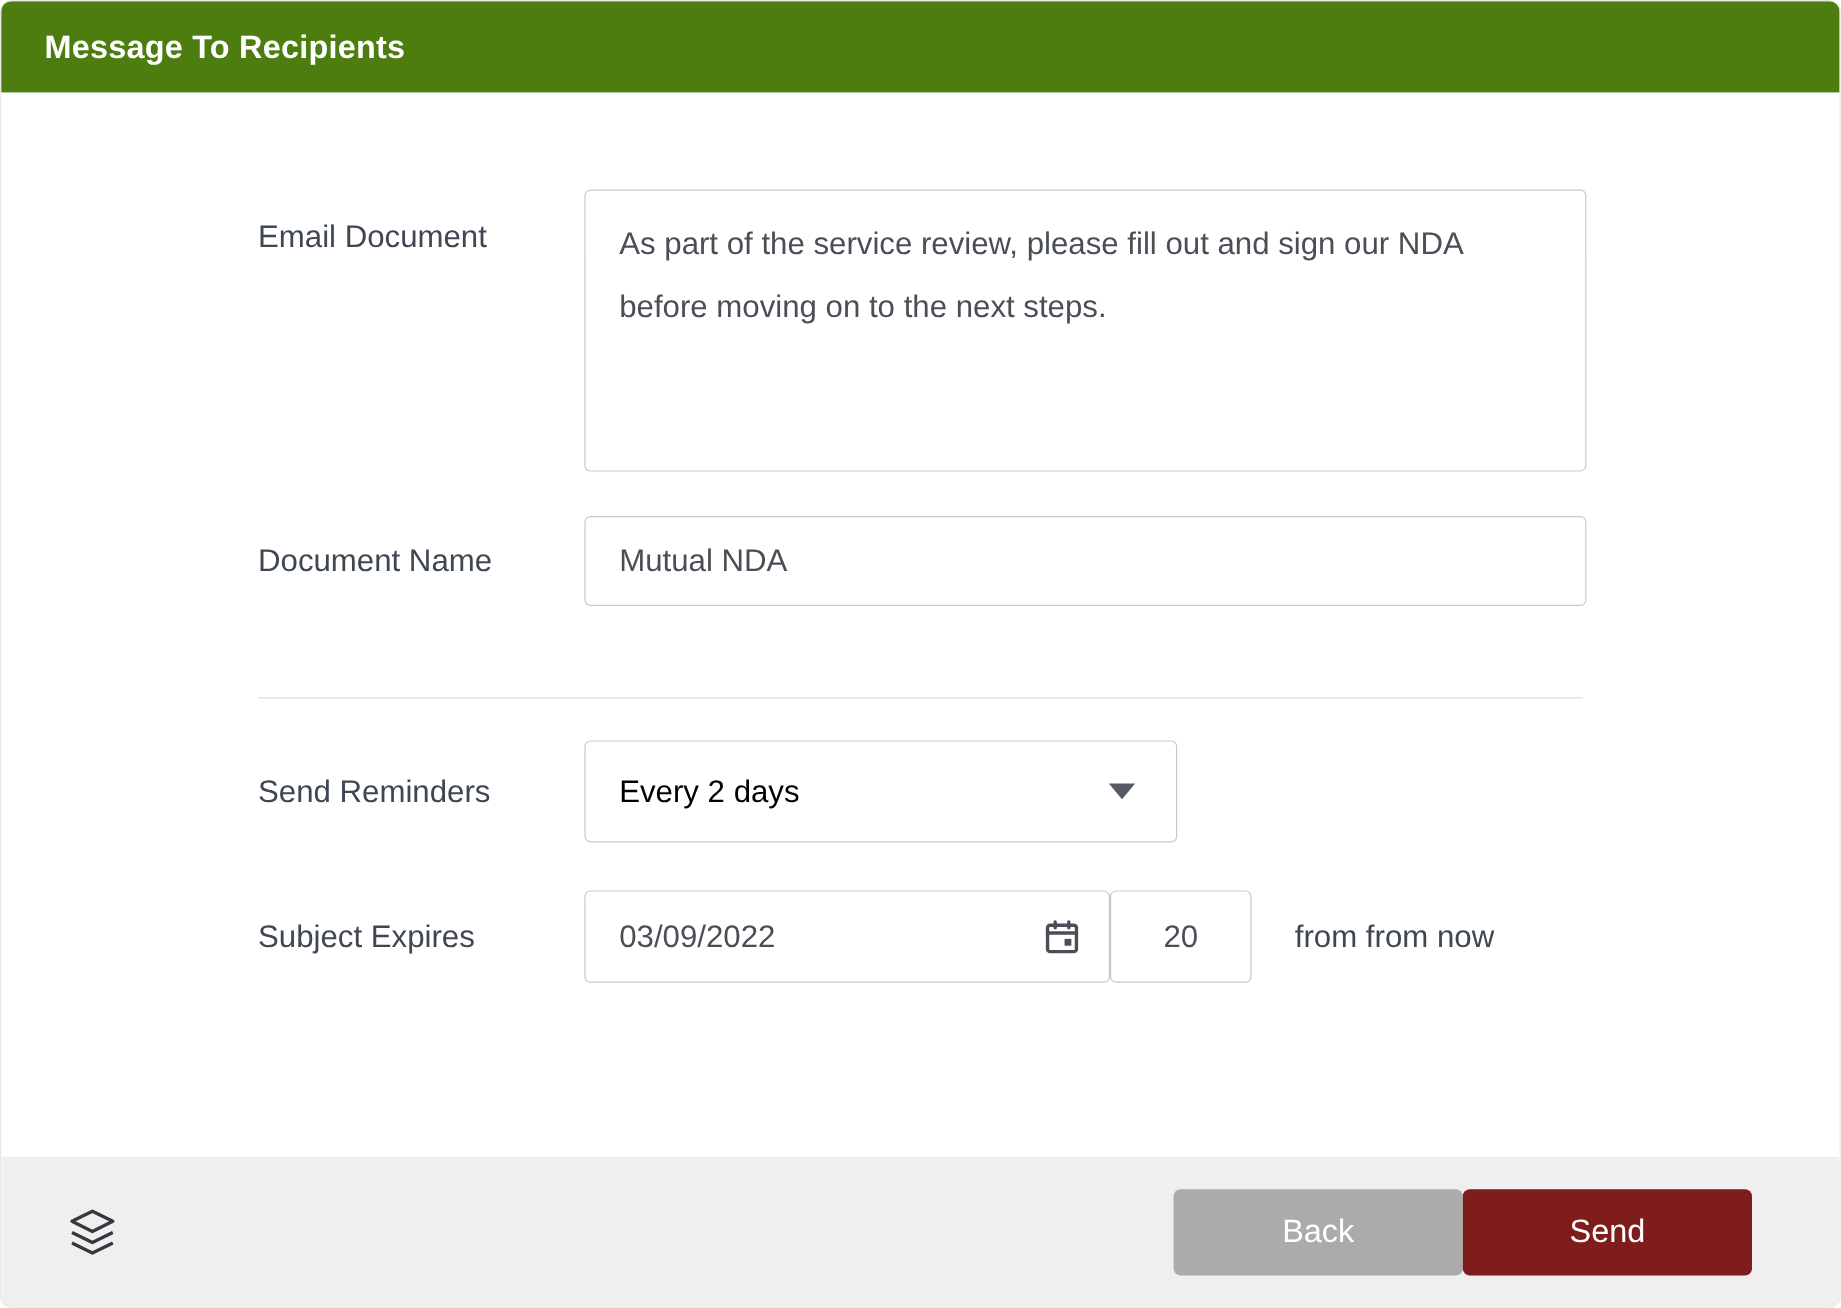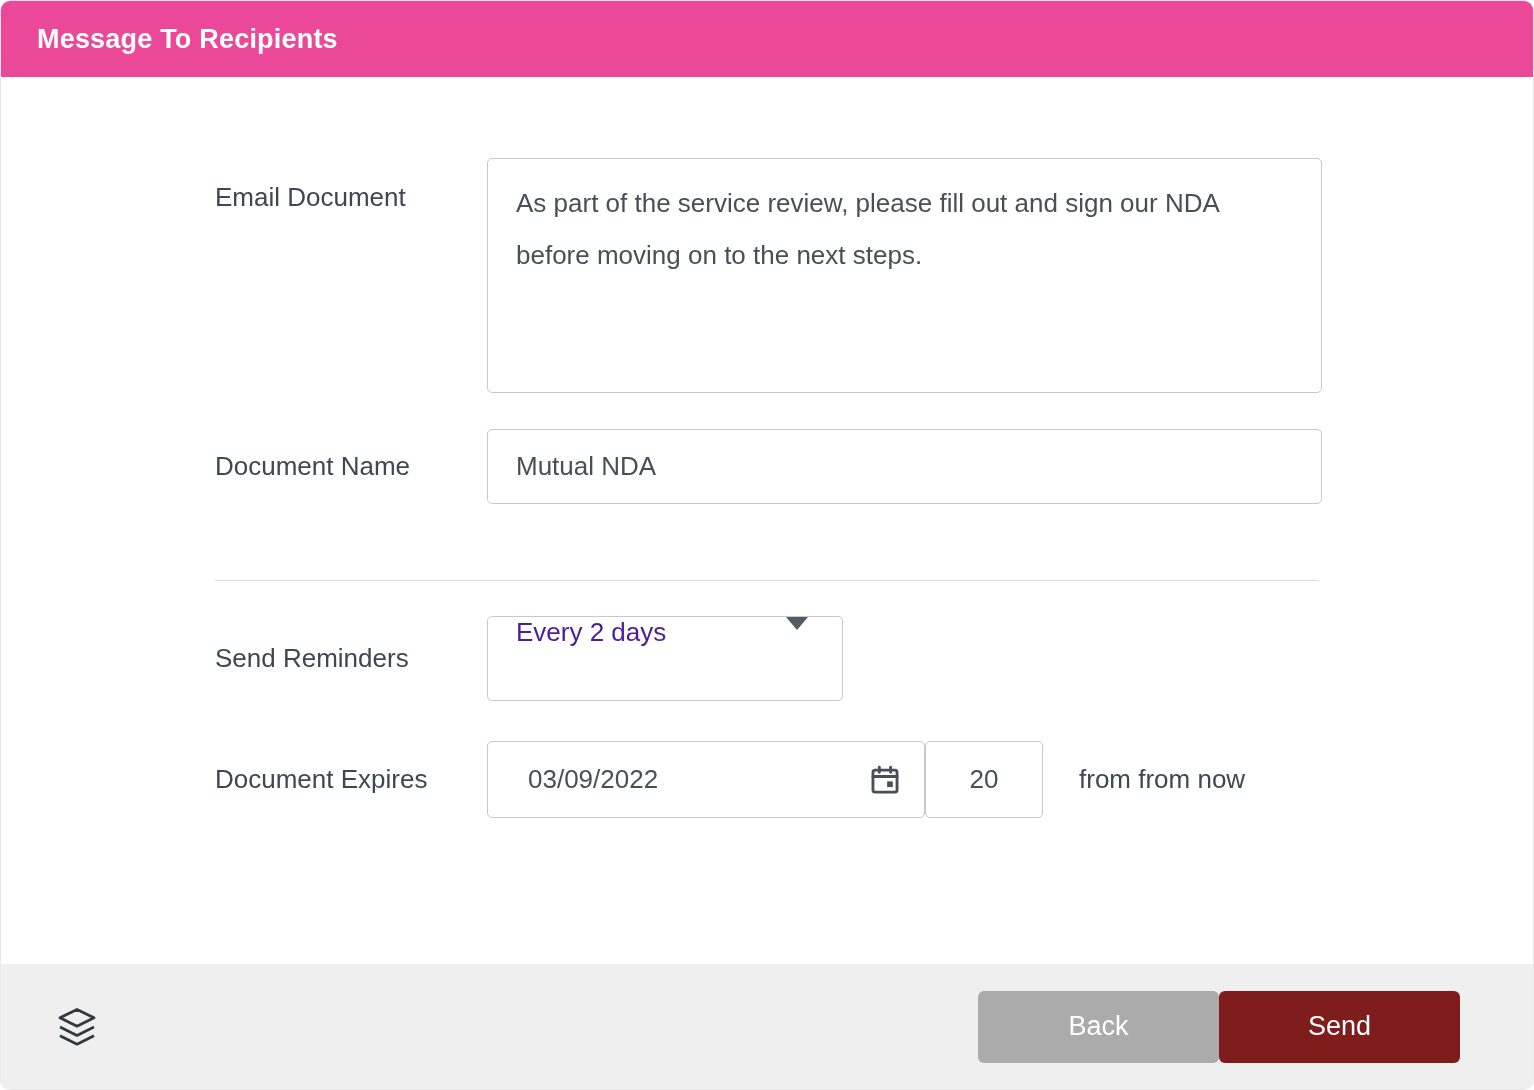--- a/index.html
+++ b/index.html
@@ -15,21 +15,21 @@
     width: 1534px;
     height: 1090px;
     background: #ffffff;
     border-radius: 10px;
     overflow: hidden;
     border: 1px solid #e8e8e8;
   }
   
   .header {
     height: 76px;
-    background: #ec4899;
+    background: #4d7c0f;
     display: flex;
     align-items: center;
     padding: 0 36px;
   }
   .header-title {
     color: #ffffff;
     font-size: 27px;
     font-weight: bold;
     letter-spacing: 0.2px;
   }
@@ -82,50 +82,50 @@
   .gap-2 { margin-top: 32px; }
   .divider {
     margin: 76px 214px 0 214px;
     height: 1px;
     background: #dcdcdc;
   }
   .gap-3 { margin-top: 35px; }
   .gap-4 { margin-top: 40px; }
   
   .select-box {
-    width: 356px;
+    width: 494px;
     height: 85px;
     border: 1px solid #c9c9c9;
     border-radius: 5px;
     display: flex;
-    align-items: flex-start;
+    align-items: center;
     justify-content: space-between;
     padding: 0 28px;
     font-size: 26px;
-    color: #4c1d95;
+    color: #000000;
     cursor: pointer;
     background: #ffffff;
   }
   .chevron-down {
     width: 0; height: 0;
     border-left: 11px solid transparent;
     border-right: 11px solid transparent;
     border-top: 13px solid #555b63;
     margin-right: 6px;
   }
   
   .date-box {
     width: 438px;
     height: 77px;
     border: 1px solid #c9c9c9;
     border-radius: 5px;
     display: flex;
     align-items: center;
     justify-content: space-between;
-    padding: 0 22px 0 40px;
+    padding: 0 22px 0 28px;
     font-size: 26px;
     color: #4a4f57;
     background: #ffffff;
     cursor: pointer;
   }
   .days-input {
     width: 118px;
     height: 77px;
     border: 1px solid #c9c9c9;
     border-radius: 5px;
@@ -199,21 +199,21 @@
 
     <div class="row gap-3">
       <div class="label">Send Reminders</div>
       <div class="select-box">
         <span>Every 2 days</span>
         <span class="chevron-down"></span>
       </div>
     </div>
 
     <div class="row gap-4">
-      <div class="label">Document Expires</div>
+      <div class="label">Subject Expires</div>
       <div class="date-box">
         <span>03/09/2022</span>
         <span style="display:flex;align-items:center;">
           <svg width="34" height="34" viewBox="0 0 24 24" fill="none" stroke="#4a4f57" stroke-width="2" stroke-linecap="round">
             <rect x="3.5" y="5" width="17" height="15.5" rx="1.5"></rect>
             <line x1="3.5" y1="9.5" x2="20.5" y2="9.5"></line>
             <line x1="8" y1="3" x2="8" y2="6.5"></line>
             <line x1="16" y1="3" x2="16" y2="6.5"></line>
             <rect x="13.5" y="13" width="4" height="4" fill="#4a4f57" stroke="none"></rect>
           </svg>

